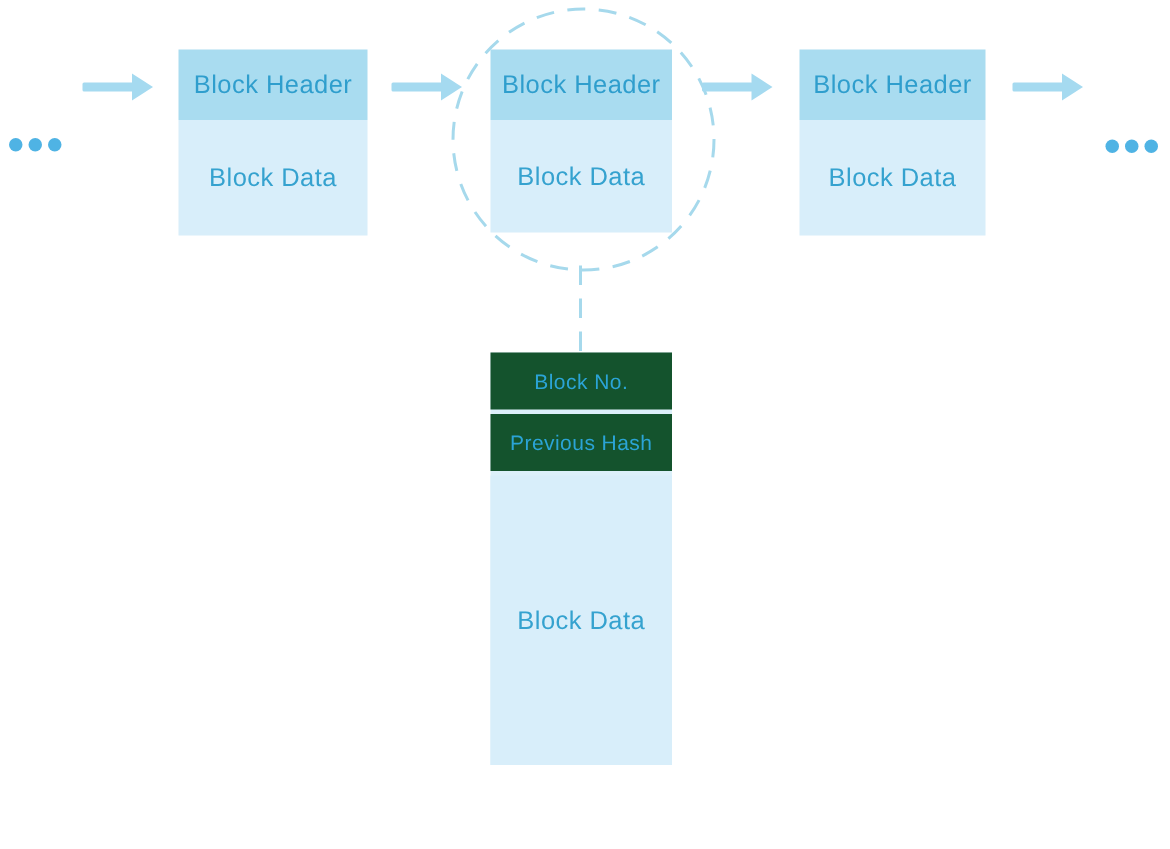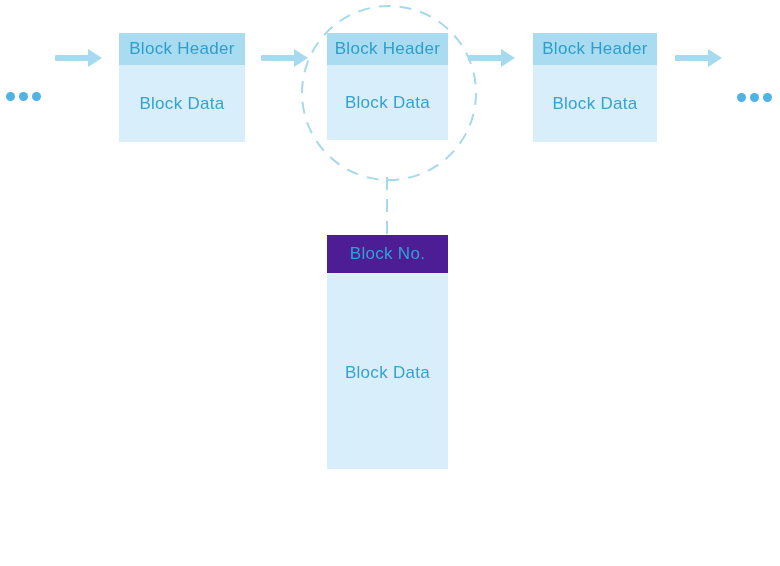--- a/index.html
+++ b/index.html
@@ -12,21 +12,21 @@
     font-family: "Liberation Sans", "DejaVu Sans", sans-serif;
   }
   .overlay {
     position: absolute;
     left: 0; top: 0;
     pointer-events: none;
   }
   
   .block { position: absolute; top: 33px; }
   .block-header {
-    height: 32px;
+    height: 47px;
     background: #a9dcf0;
     color: #2f9ecd;
     font-size: 17px;
     letter-spacing: 0.3px;
     display: flex; align-items: center; justify-content: center;
   }
   .block-data {
     height: 77px;
     background: #d8eefa;
     color: #35a2cf;
@@ -53,23 +53,23 @@
   }
   
   .detail-box {
     position: absolute;
     left: 327px; top: 235px; width: 121px;
     background: #dcf0fa;
     display: flex; flex-direction: column; gap: 3px;
   }
   .detail-row {
     height: 38px;
-    background: #4c1d95;
+    background: #14532d;
     color: #2ba4d6;
-    font-size: 17px;
+    font-size: 14px;
     letter-spacing: 0.3px;
     display: flex; align-items: center; justify-content: center;
     white-space: nowrap;
   }
   .detail-data {
     height: 193px;
     background: #d8eefa;
     color: #35a2cf;
     font-size: 17px;
     letter-spacing: 0.3px;
@@ -128,16 +128,17 @@
   </div>
 
   <div class="dots" style="left:737px; top:93px">
     <span class="dot"></span>
     <span class="dot"></span>
     <span class="dot"></span>
   </div>
 
   <div class="detail-box">
     <div class="detail-row">Block No.</div>
+    <div class="detail-row">Previous Hash</div>
     <div class="detail-data">Block Data</div>
   </div>
 
 </div>
 
 </body></html>

